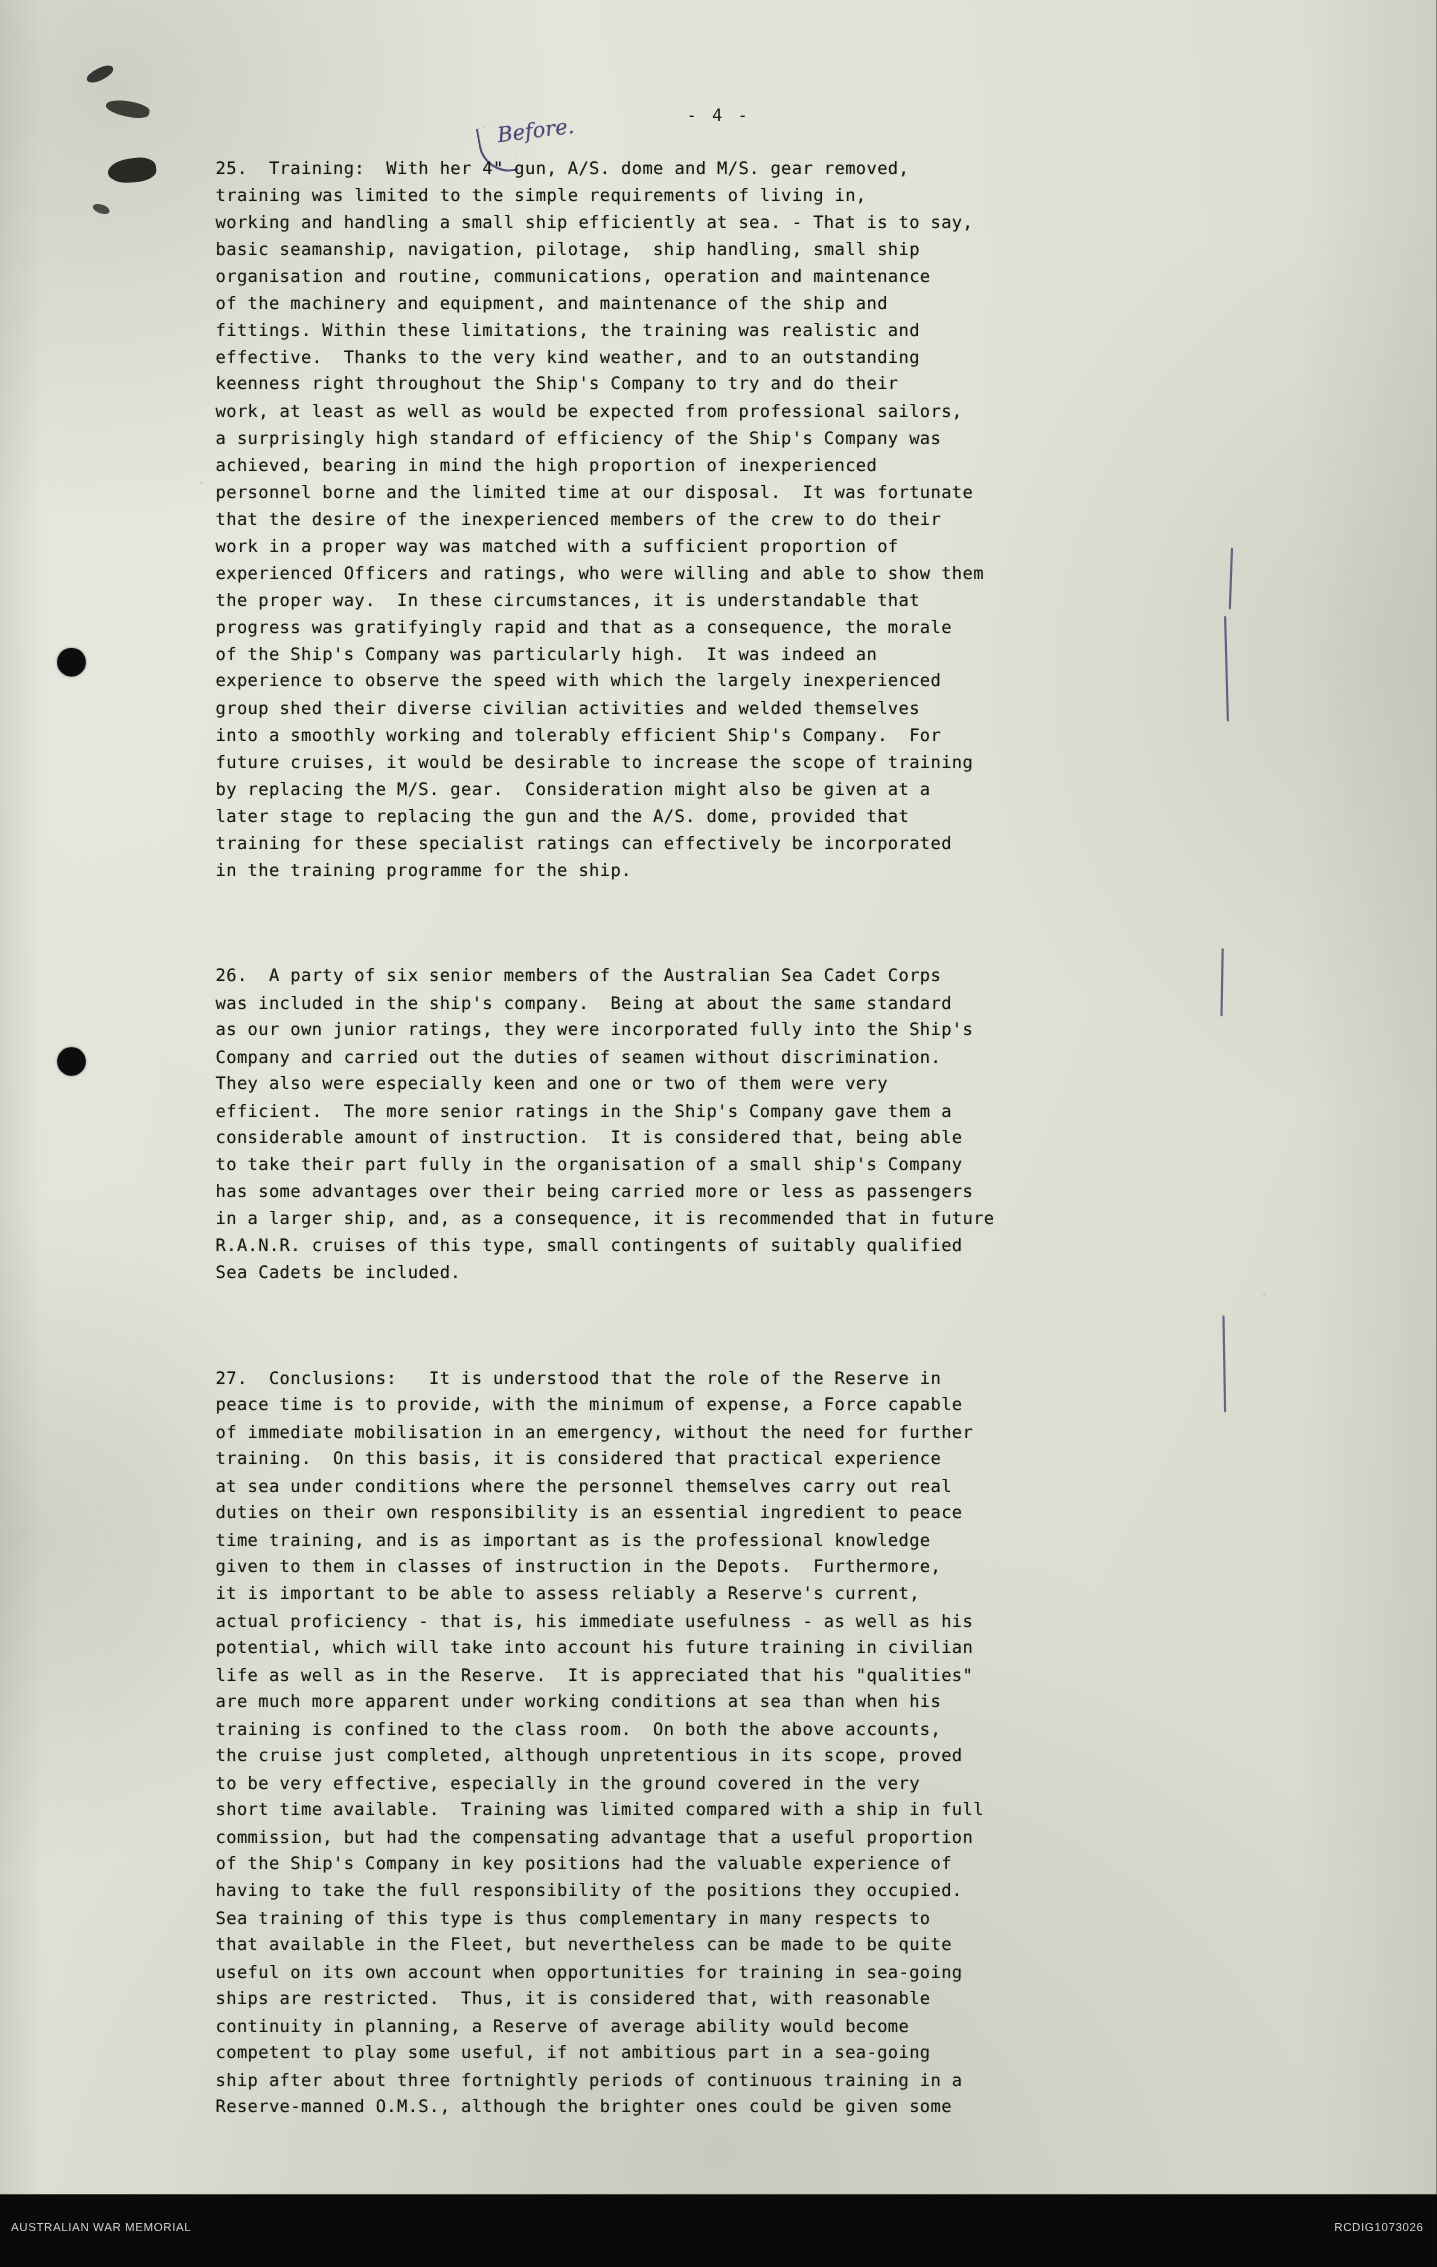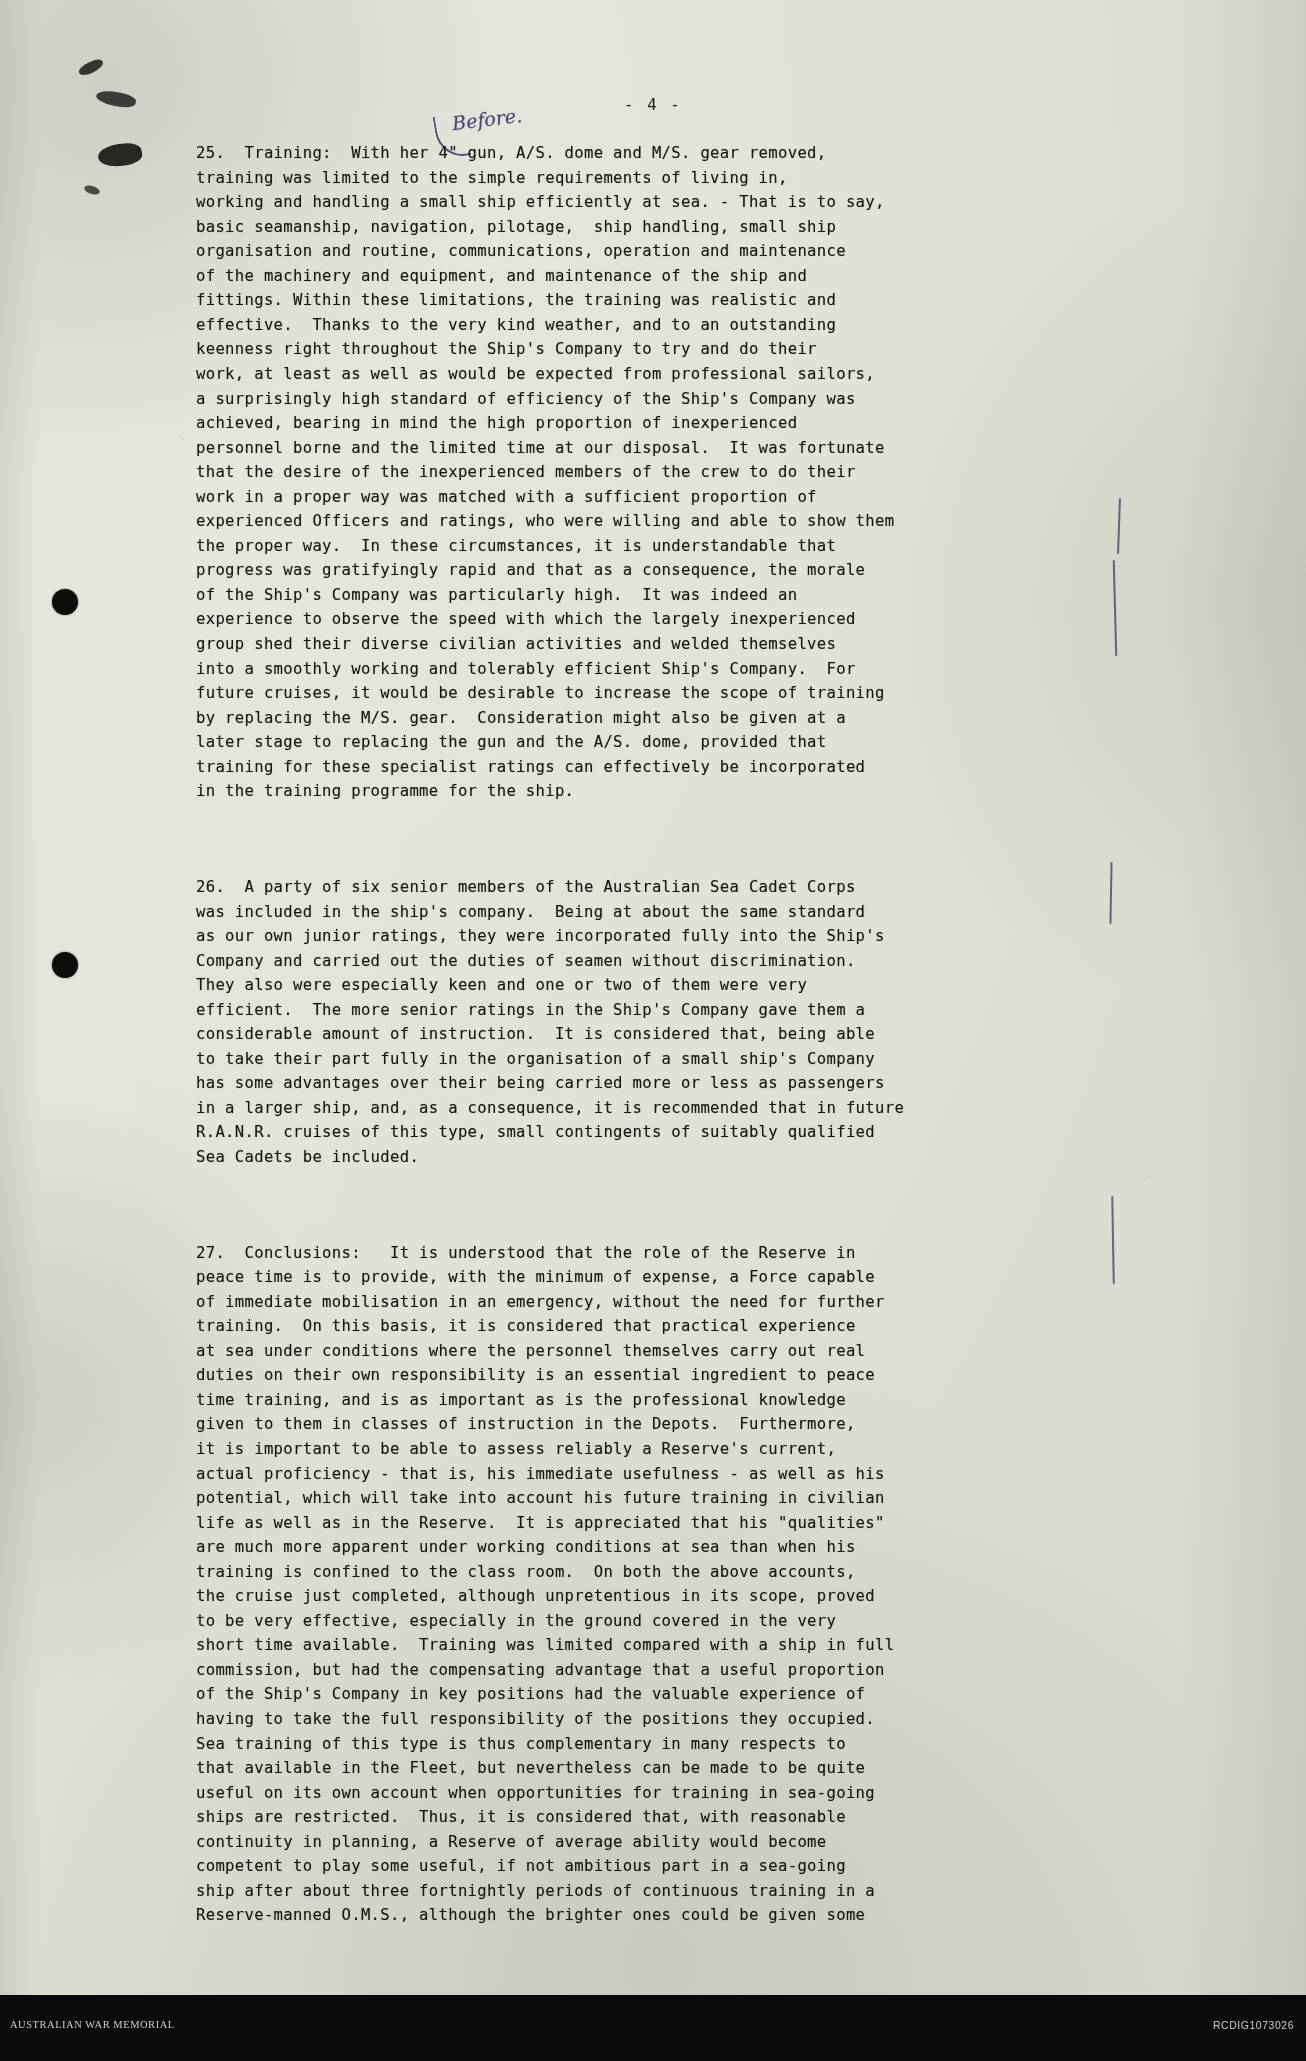--- a/index.html
+++ b/index.html
@@ -191,21 +191,21 @@
     height: 66px;
     background: #0a0a0a;
   }
   .footer-left {
     position: absolute;
     left: 10px;
     top: 24px;
     color: #cfcfcf;
     font-size: 10.5px;
     letter-spacing: 0.05em;
-    font-family: Liberation Serif, serif;
+    font-family: Liberation Sans, sans-serif;
   }
   .footer-right {
     position: absolute;
     right: 12px;
     top: 24px;
     color: #cfcfcf;
     font-size: 10.5px;
     letter-spacing: 0.05em;
     font-family: "Liberation Sans", sans-serif;
   }

